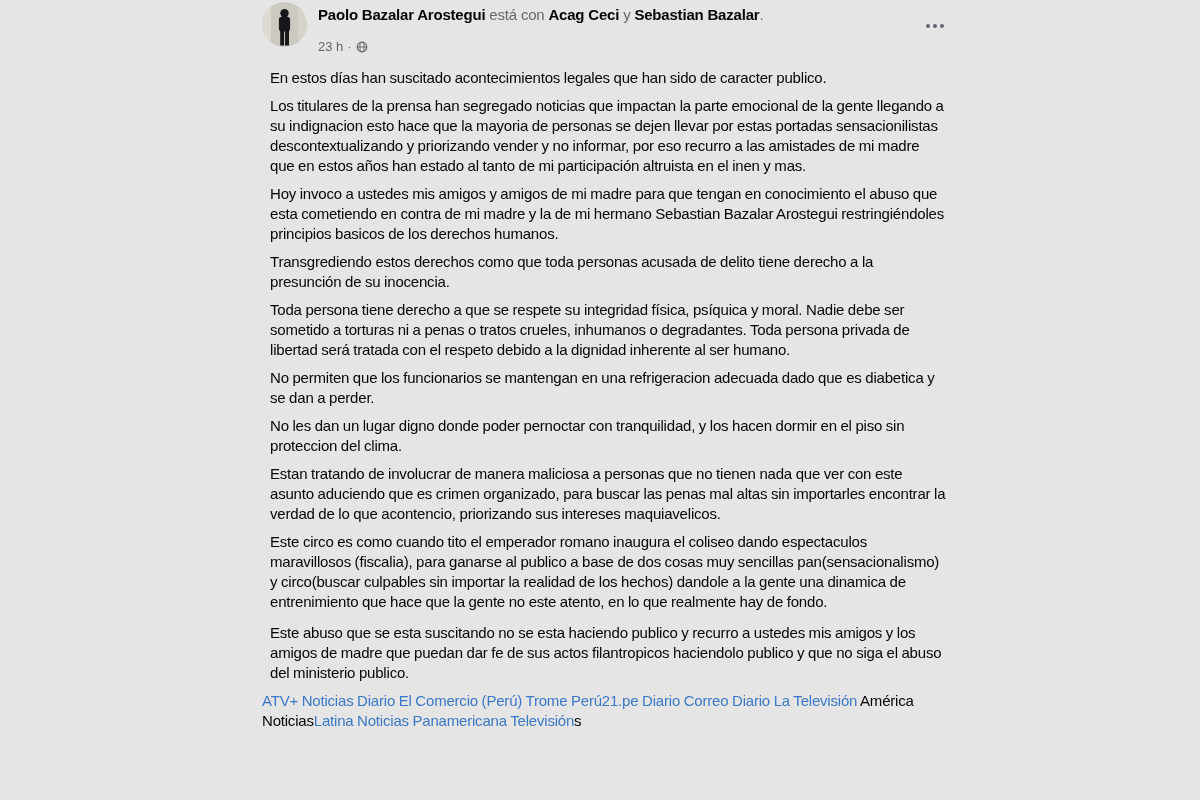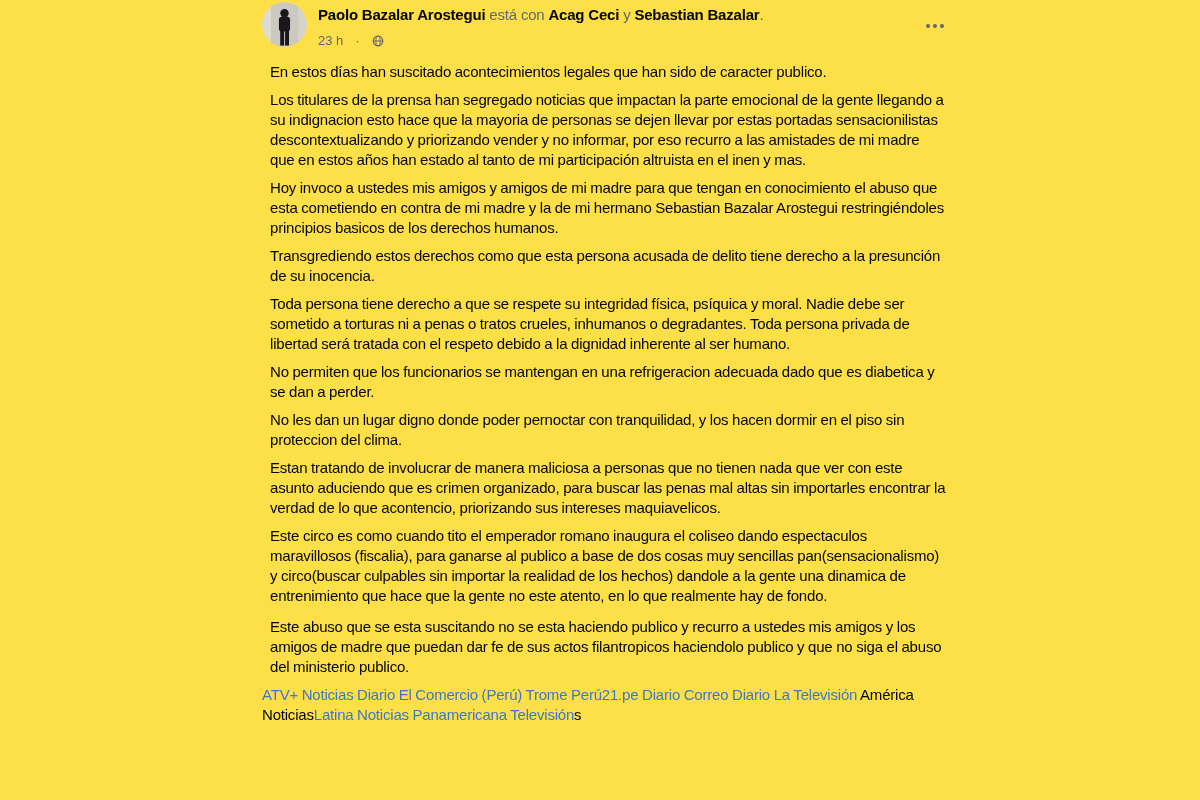--- a/index.html
+++ b/index.html
@@ -8,21 +8,21 @@
     background: #ffffff;
     width: 1200px;
     height: 800px;
     overflow: hidden;
     font-family: "Liberation Sans", sans-serif;
   }
   .canvas {
     position: relative;
     width: 1200px;
     height: 800px;
-    background: #fde047;
+    background: #e5e5e5;
   }
   .post {
     position: absolute;
     left: 262px;
     top: 2px;
     width: 692px;
   }
   .post-header {
     position: relative;
     display: flex;
@@ -43,26 +43,26 @@
     line-height: 20px;
     color: #65676b;
     letter-spacing: -0.2px;
   }
   .header-line .name {
     font-weight: 700;
     color: #050505;
     cursor: pointer;
   }
   .meta-line {
-    margin-top: 8px;
+    margin-top: 14px;
     font-size: 13px;
     color: #65676b;
     display: flex;
     align-items: center;
-    gap: 12px;
+    gap: 4px;
   }
   .meta-line .ts { cursor: pointer; }
   .globe { display: inline-block; width: 12px; height: 12px; }
   .globe svg { display: block; width: 12px; height: 12px; }
   .more-btn {
     position: absolute;
     right: 8px;
     top: 16px;
     display: flex;
     gap: 3px;
@@ -143,21 +143,21 @@
         <span class="dot"></span>
         <span class="dot"></span>
         <span class="dot"></span>
       </div>
     </div>
 
     <div class="post-body">
       <p>En estos días han suscitado acontecimientos legales que han sido de caracter publico.</p>
       <p>Los titulares de la prensa han segregado noticias que impactan la parte emocional de la gente llegando a su indignacion esto hace que la mayoria de personas se dejen llevar por estas portadas sensacionilistas descontextualizando y priorizando vender y no informar, por eso recurro a las amistades de mi madre que en estos años han estado al tanto de mi participación altruista en el inen y mas.</p>
       <p>Hoy invoco a ustedes mis amigos y amigos de mi madre para que tengan en conocimiento el abuso que esta cometiendo en contra de mi madre y la de mi hermano Sebastian Bazalar Arostegui restringiéndoles principios basicos de los derechos humanos.</p>
-      <p>Transgrediendo estos derechos como que esta persona acusada de delito tiene derecho a la presunción de su inocencia.</p>
+      <p>Transgrediendo estos derechos como que toda personas acusada de delito tiene derecho a la presunción de su inocencia.</p>
       <p>Toda persona tiene derecho a que se respete su integridad física, psíquica y moral. Nadie debe ser sometido a torturas ni a penas o tratos crueles, inhumanos o degradantes. Toda persona privada de libertad será tratada con el respeto debido a la dignidad inherente al ser humano.</p>
       <p>No permiten que los funcionarios se mantengan en una refrigeracion adecuada dado que es diabetica y se dan a perder.</p>
       <p>No les dan un lugar digno donde poder pernoctar con tranquilidad, y los hacen dormir en el piso sin proteccion del clima.</p>
       <p>Estan tratando de involucrar de manera maliciosa a personas que no tienen nada que ver con este asunto aduciendo que es crimen organizado, para buscar las penas mal altas sin importarles encontrar la verdad de lo que acontencio, priorizando sus intereses maquiavelicos.</p>
       <p>Este circo es como cuando tito el emperador romano inaugura el coliseo dando espectaculos maravillosos (fiscalia), para ganarse al publico a base de dos cosas muy sencillas pan(sensacionalismo) y circo(buscar culpables sin importar la realidad de los hechos) dandole a la gente una dinamica de entrenimiento que hace que la gente no este atento, en lo que realmente hay de fondo.</p>
       <p class="spaced">Este abuso que se esta suscitando no se esta haciendo publico y recurro a ustedes mis amigos y los amigos de madre que puedan dar fe de sus actos filantropicos haciendolo publico y que no siga el abuso del ministerio publico.</p>
 
       <div class="post-links"><a>ATV+ Noticias</a> <a>Diario El Comercio (Perú)</a> <a>Trome</a> <a>Perú21.pe</a> <a>Diario Correo</a> <a>Diario La Televisión</a> <span>América Noticias</span><a>Latina Noticias</a> <a>Panamericana Televisión</a><span>s</span></div>
     </div>
 

